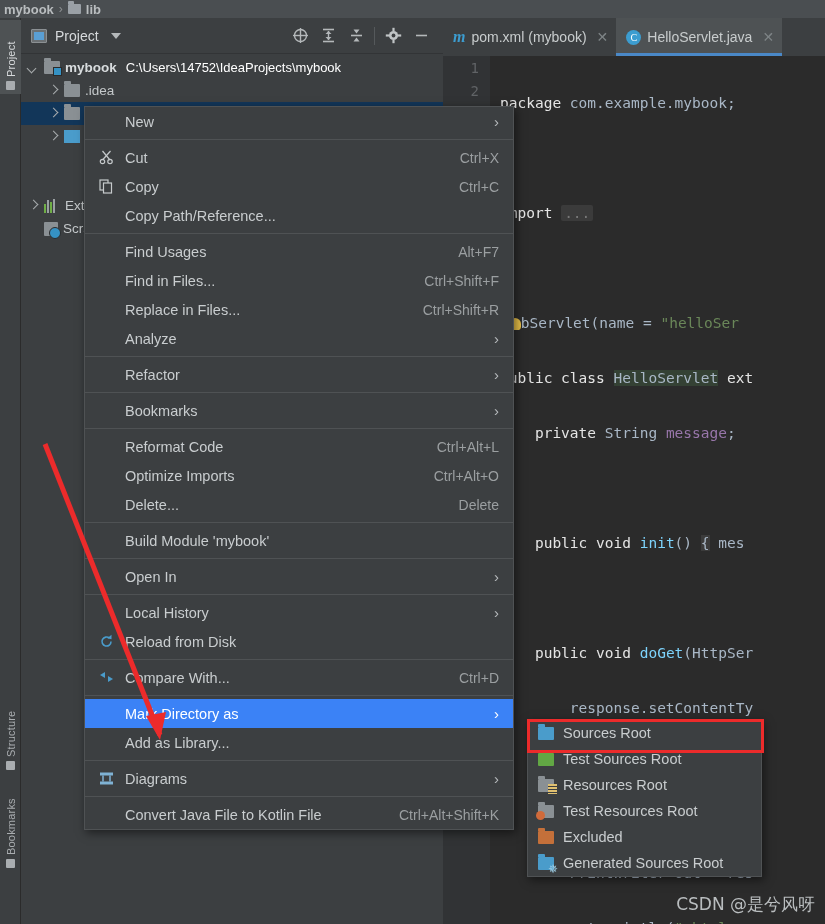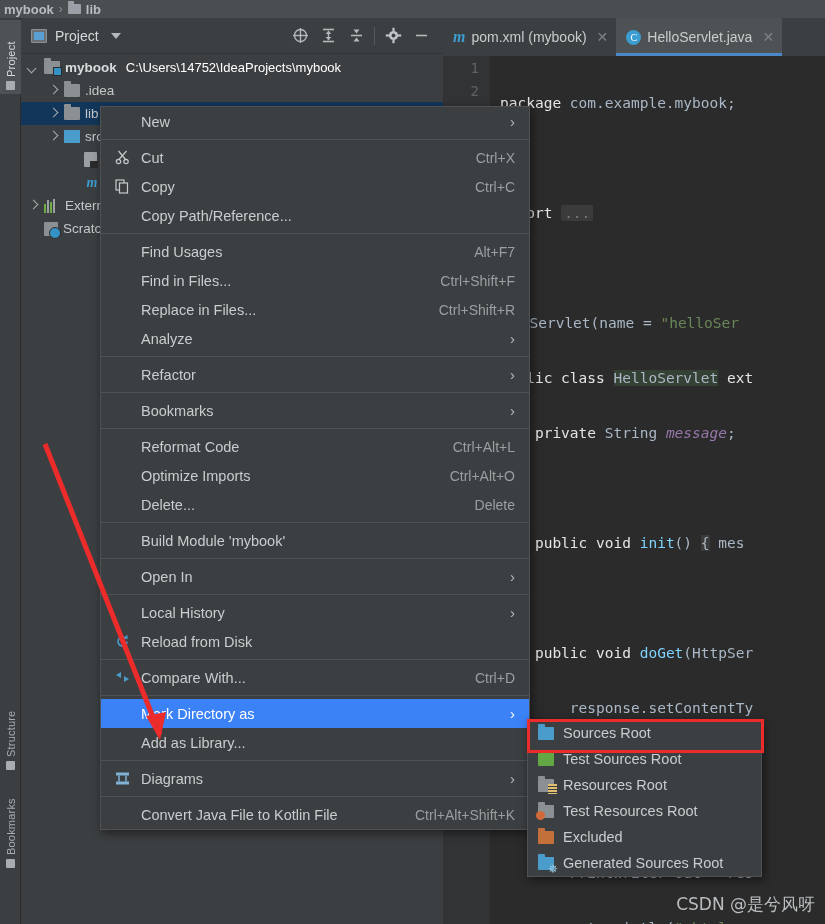--- a/index.html
+++ b/index.html
@@ -177,35 +177,35 @@
     position: absolute; left: 490px; top: 56px; width: 335px; height: 868px;
     background: #2b2b2b; font-family: "DejaVu Sans Mono", monospace;
     font-size: 14.5px; color: #a9b7c6; padding-top: 4px; overflow: hidden;
     white-space: pre;
   }
   .code .ln { height: 23px; line-height: 23px; padding-left: 10px; }
   .kw { color: #e5e5e5; }
   .str { color: #6a8759; }
   .cmt { color: #808080; }
   .fn { color: #7dd3fc; }
-  .fld { color: #9876aa; font-style: italic; }
+  .fld { color: #9876aa; }
   .plain { color: #a9b7c6; }
   .hl { background: #344134; }
   .fold {
     background:#3b3b3b; color:#787878; border-radius:2px; padding:0 3px;
   }
   .brace-hl { background:#3b3b3b; }
   .bulb {
     display:inline-block;width:12px;height:12px;background:#e8c04a;border-radius:50% 50% 30% 30%;
     vertical-align:-2px;
   }
 
   
   .ctxmenu {
-    position: absolute; left: 100px; top: 106px; width: 430px;
+    position: absolute; left: 84px; top: 106px; width: 430px;
     background: #3c3f41; border: 1px solid #4f5254;
     box-shadow: 2px 3px 9px rgba(0,0,0,.5); z-index: 30;
   }
   .mi {
     display: flex; align-items: center; height: 29px; padding: 0 14px 0 10px;
     font-size: 14.5px; color: #c9cdcf; position: relative;
   }
   .mi.highlight { background: #3b82f6; color: #ffffff; }
   .mi .mi-icon { width: 22px; flex: none; display:flex; align-items:center; justify-content:center; }
   .mi .mi-label { flex: 1; padding-left: 8px; }

